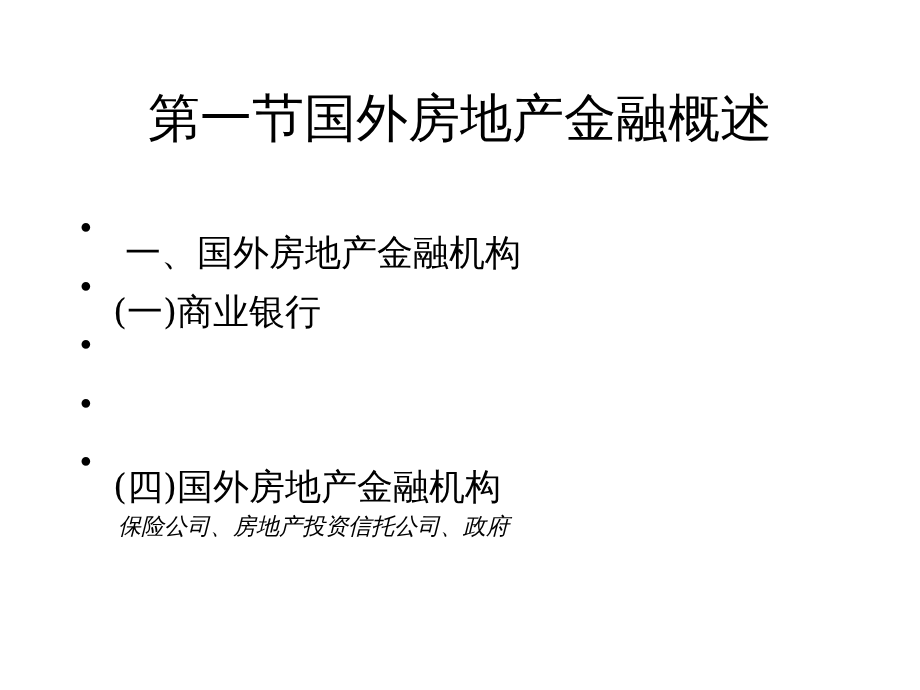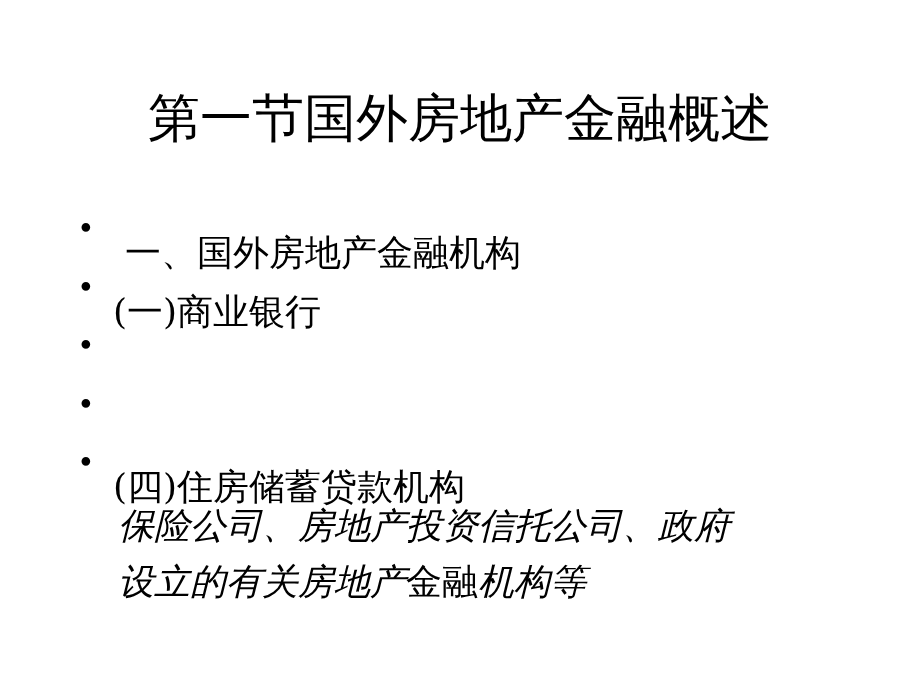--- a/index.html
+++ b/index.html
@@ -19,21 +19,21 @@
       font-size: 36px; line-height: 48px; white-space: nowrap;
     }
     .bullet {
       position: absolute; left: 77px; top: 0; width: 14px;
       font-size: 30px; line-height: 48px;
     }
     .item-text { position: absolute; left: 113px; top: 0; margin-top: 24px; }
     .item-text.indent { left: 125px; }
     .sub {
       position: absolute; left: 118px; top: 498px; width: 740px;
-      font-size: 36px; line-height: 56px; font-style: italic;
+      font-size: 23px; line-height: 56px; font-style: italic;
     }
     .sub .line { display: block; white-space: nowrap; }
     .sub .upright { font-style: normal; }
   </style>
 </head>
 <body>
 
 <div>
   <div class="title">第一节国外房地产金融概述</div>
 
@@ -47,21 +47,20 @@
       <span class="item-text">(一)商业银行</span>
     </div>
     <div class="item" style="top:322px;">
       <span class="bullet">•</span>
     </div>
     <div class="item" style="top:381px;">
       <span class="bullet">•</span>
     </div>
     <div class="item" style="top:439px;">
       <span class="bullet">•</span>
-      <span class="item-text">(四)住房储蓄贷款机构</span>
+      <span class="item-text">(四)国外房地产金融机构</span>
     </div>
   </div>
 
   <div class="sub">
     <span class="line"> 保险公司、房地产投资信托公司、政府</span>
-    <span class="line"><span>设立的有关房地产</span><span class="upright">金融</span><span>机构等</span></span>
   </div>
 </div>
 
 </body></html>

